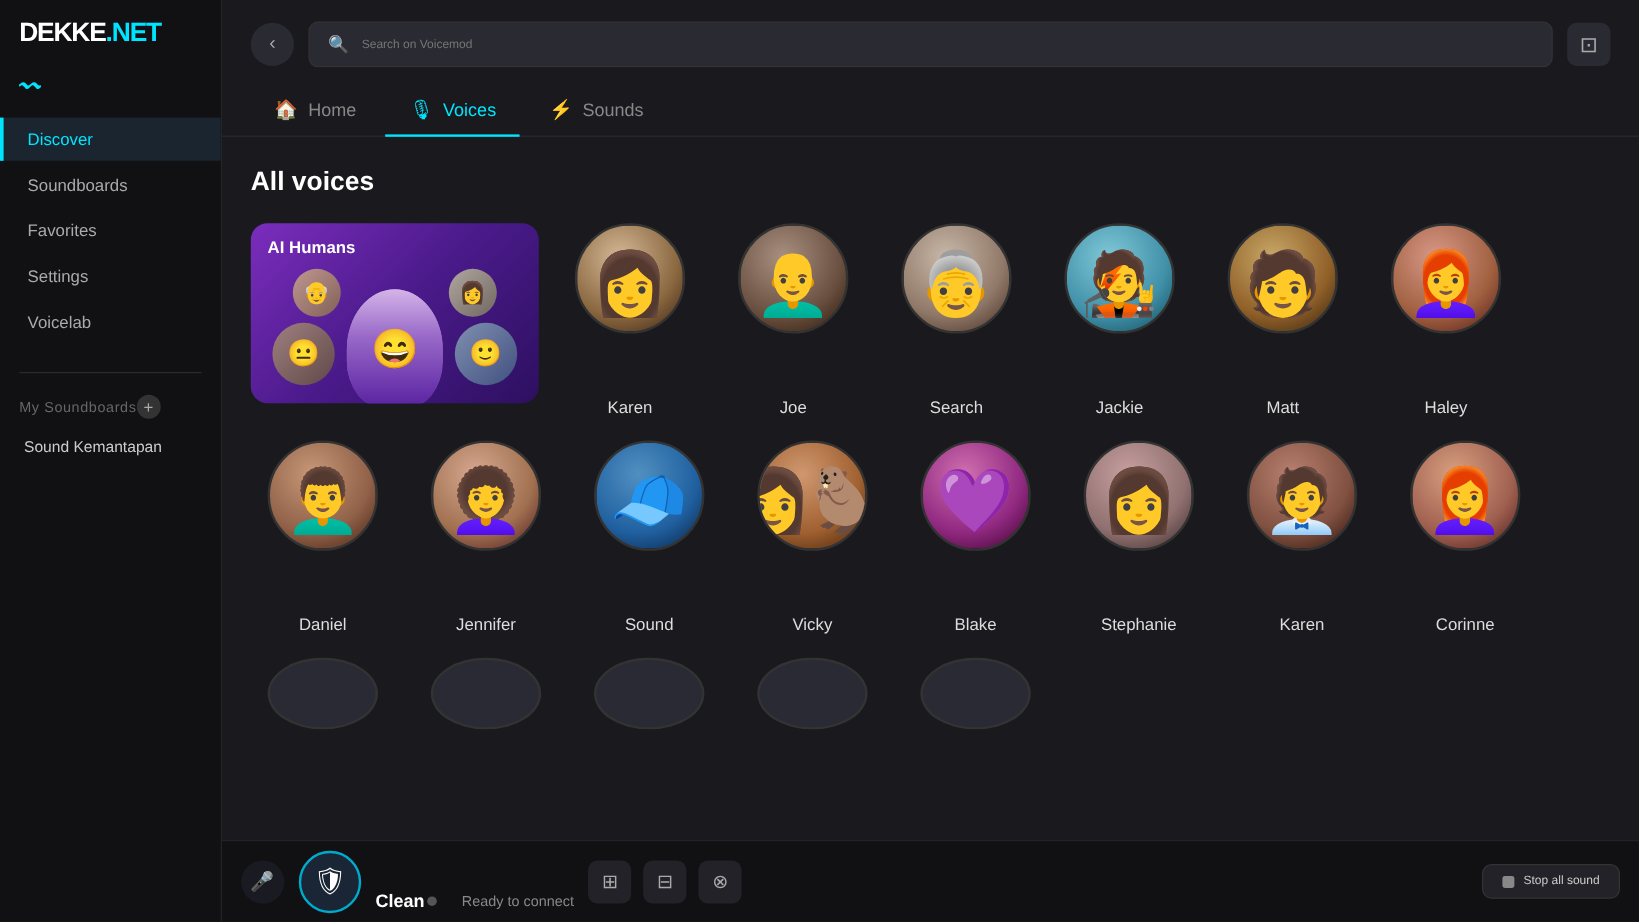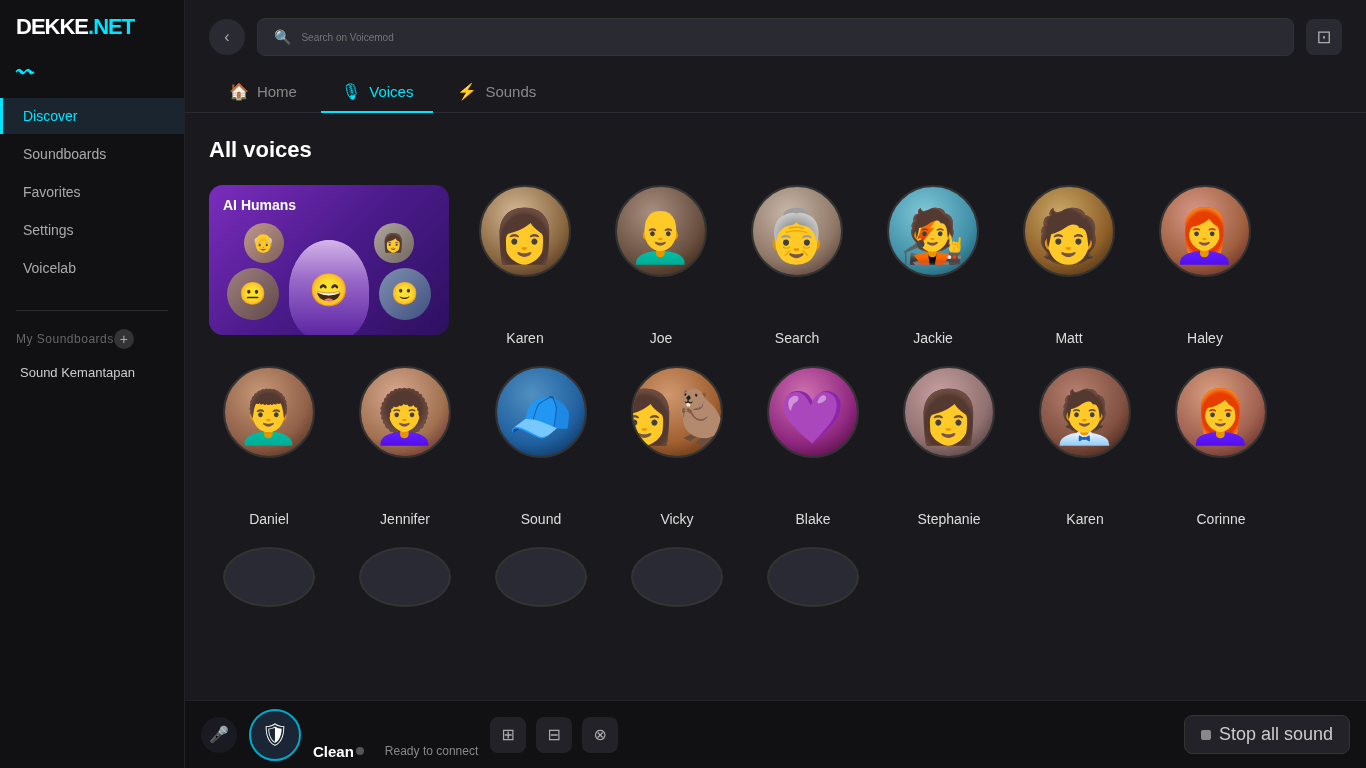--- a/index.html
+++ b/index.html
@@ -364,21 +364,21 @@
     .stop-all-btn {
       display: flex;
       align-items: center;
       gap: 8px;
       background: #222228;
       border: 1px solid #333;
       border-radius: 8px;
       padding: 8px 16px;
       cursor: pointer;
       color: #ccc;
-      font-size: 18px;
+      font-size: 10px;
     }
     .stop-dot {
       width: 10px;
       height: 10px;
       background: #888;
       border-radius: 2px;
     }
   </style>
 </head>
 <body>

